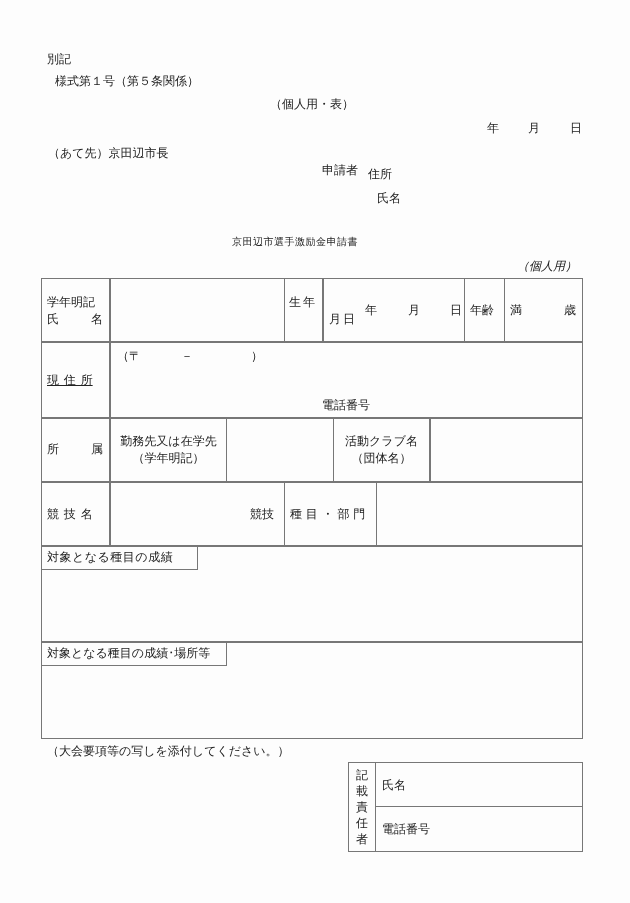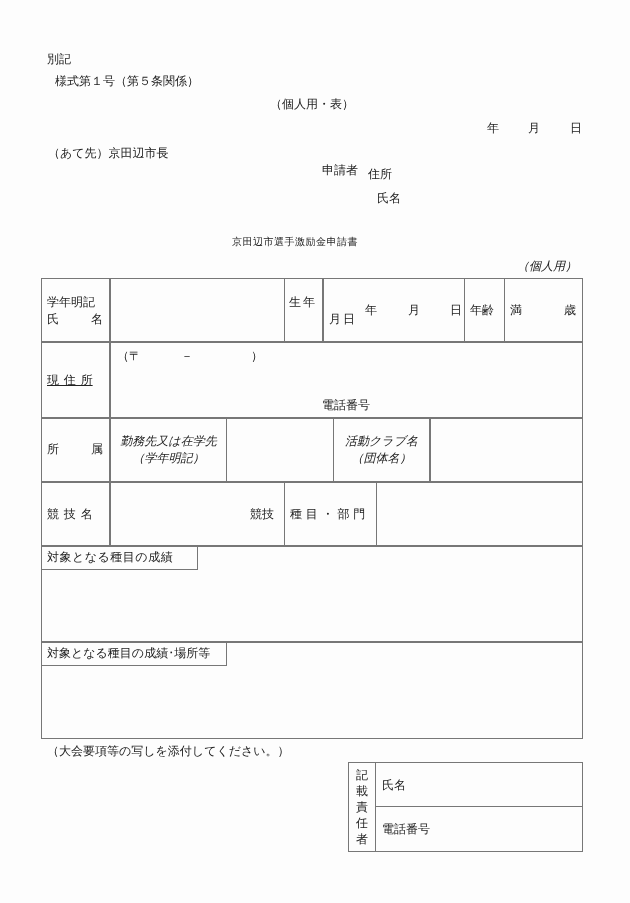--- a/index.html
+++ b/index.html
@@ -2,21 +2,21 @@
 <html><head>
 <meta charset="utf-8">
 <style>
   html, body { margin:0; padding:0; background:#fdfdfd; }
   body { width:630px; height:903px; position:relative; overflow:hidden;
          font-family:"DejaVu Serif","Liberation Serif",serif; color:#222; font-size:12px; }
   .abs { position:absolute; white-space:nowrap; }
   .ln { position:absolute; background:#777; }
   .box { position:absolute; border:1px solid #777; box-sizing:border-box; }
   .cell-text { position:absolute; font-size:12px; line-height:16px; }
-  .center { text-align:center;font-style:italic; }
+  .center { text-align:center; }
 </style>
 </head>
 <body>
 
 <div class="abs" style="left:47px;top:51px;">別記</div>
 <div class="abs" style="left:47px;top:73px;margin-left:8px;">様式第１号（第５条関係）</div>
 <div class="abs" style="left:270px;top:96px;">（個人用・表）</div>
 <div class="abs" style="left:487px;top:120px;">年</div>
 <div class="abs" style="left:528px;top:120px;">月</div>
 <div class="abs" style="left:570px;top:120px;">日</div>

